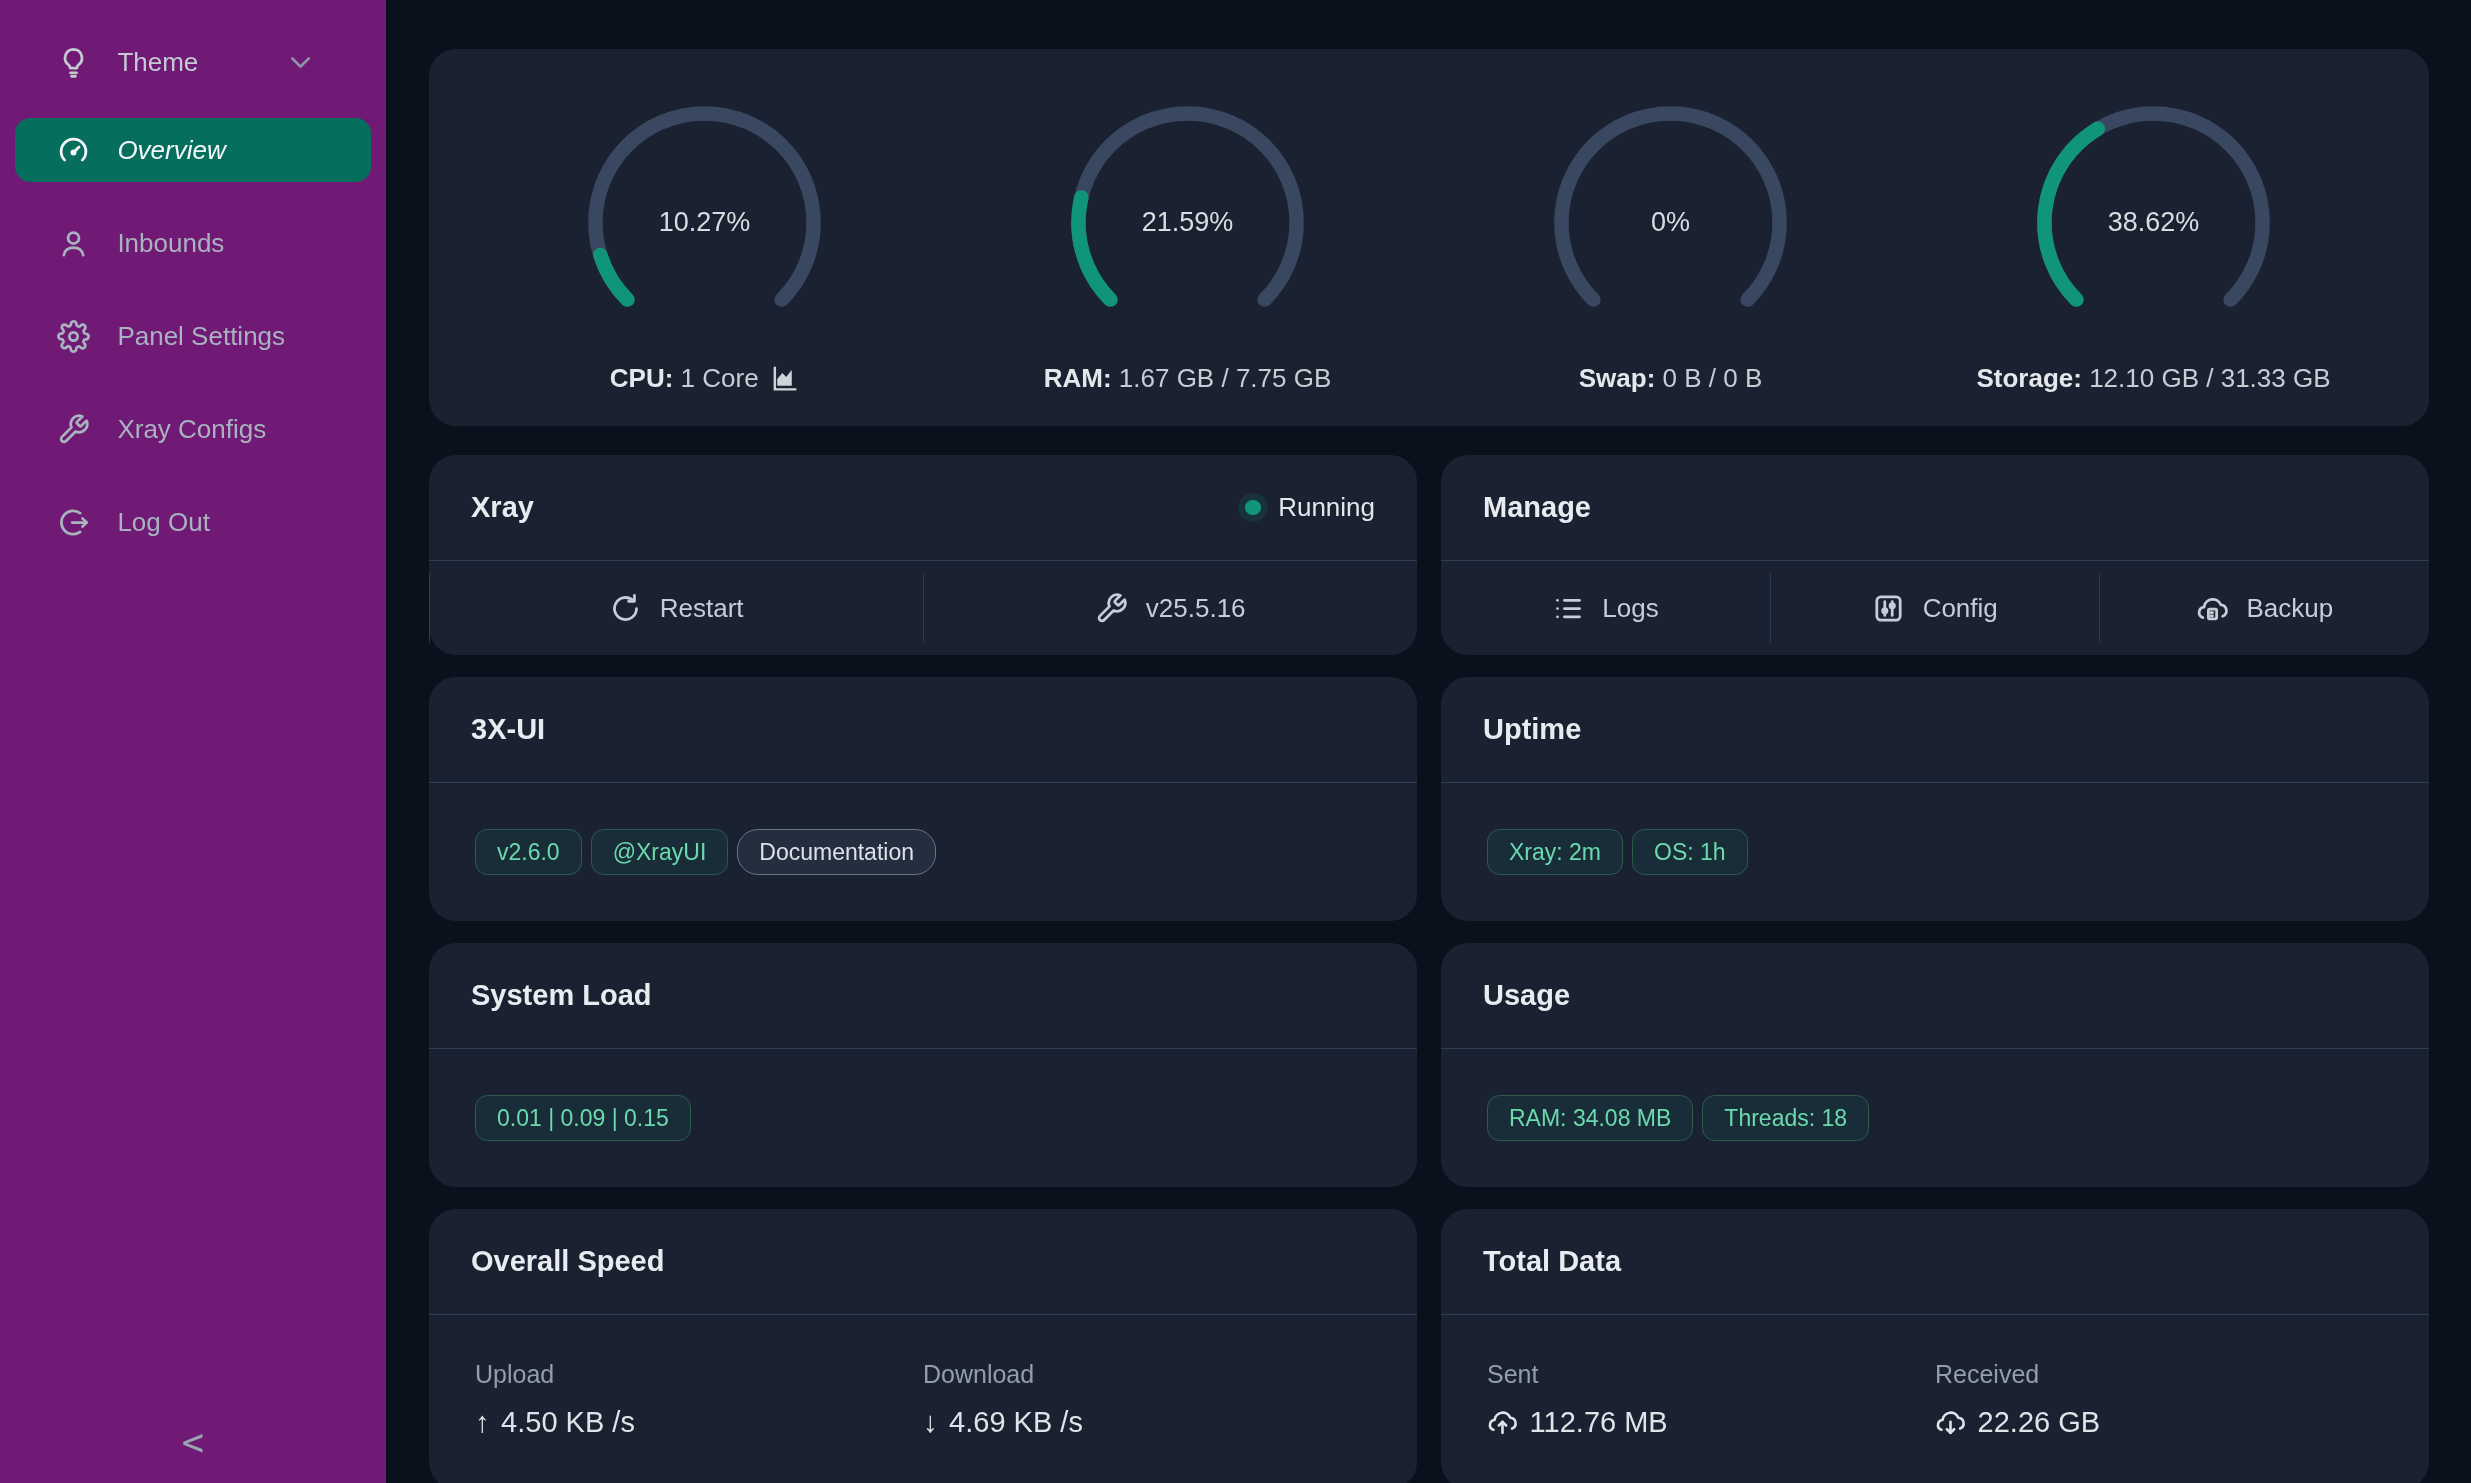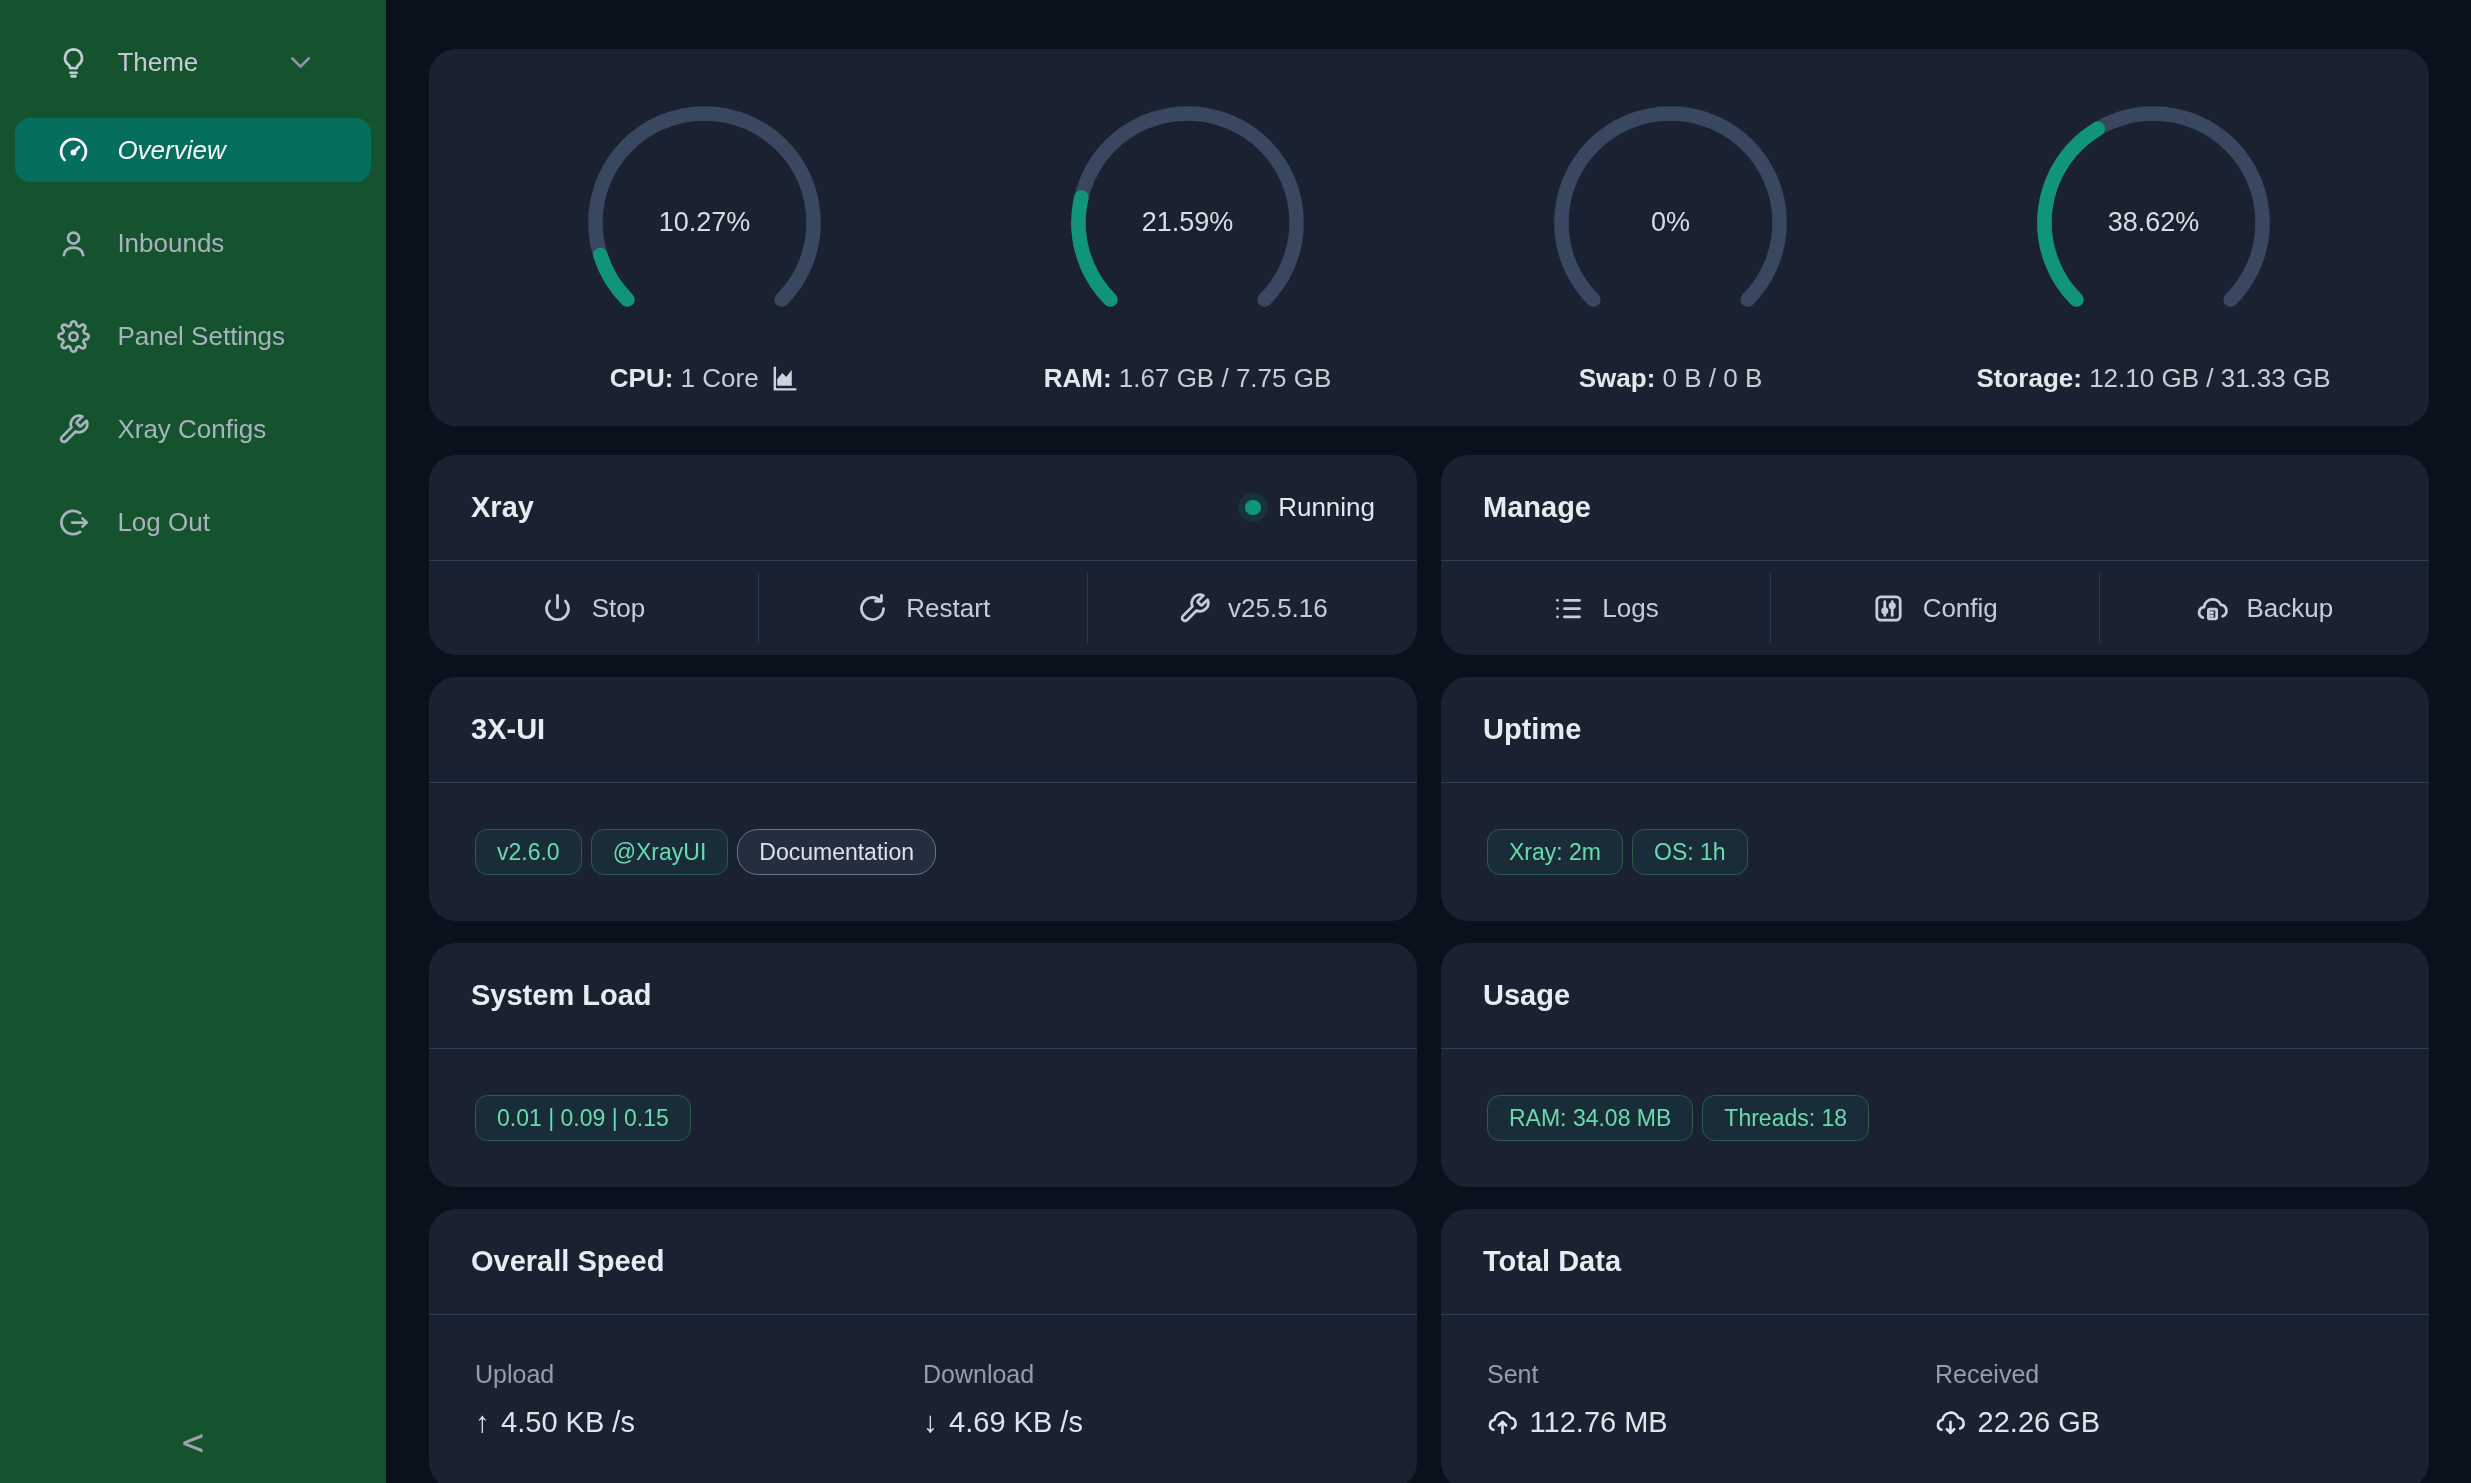--- a/index.html
+++ b/index.html
@@ -6,21 +6,21 @@
   html,body { width:2472px; height:1483px; overflow:hidden; }
   body {
     background:#0b111c;
     font-family:"Liberation Sans", sans-serif;
     color:#c6cdd6;
     display:flex;
   }
   
   .sidebar {
     width:386px; min-width:386px; height:100%;
-    background:#14532d;
+    background:#701a75;
     position:relative;
     padding-top:33px;
   }
   .theme-row {
     height:58px; margin:0 15.4px; padding:0 27px 0 42px;
     display:flex; align-items:center;
     color:#c3cad4; font-size:26px; cursor:pointer;
   }
   .theme-row .icon { margin-right:27px; }
   .theme-row .chev { margin-left:auto; color:#8d97a5; }
@@ -228,29 +228,20 @@
   <div class="row r2">
     <section class="card">
       <div class="card-head">
         <span class="card-title">Xray</span>
         <span class="status">
           <span class="status-dot"></span>
           <span>Running</span>
         </span>
       </div>
       <div class="btn-row">
-        <div class="panel-btn">
-          <span class="icon">
-            <svg viewBox="0 0 24 24">
-                <path d="M17.8 6.6a8 8 0 1 1-11.6 0"></path>
-                <line x1="12" y1="2.5" x2="12" y2="11.5"></line>
-              </svg>
-          </span>
-          <span>Stop</span>
-        </div>
         <div class="vsep"></div>
         <div class="panel-btn">
           <span class="icon">
             <svg viewBox="0 0 24 24">
                 <path d="M20 12a8 8 0 1 1-2.4-5.7"></path>
                 <polyline points="18.5 2.5 18.5 6.8 14.2 6.8"></polyline>
               </svg>
           </span>
           <span>Restart</span>
         </div>

